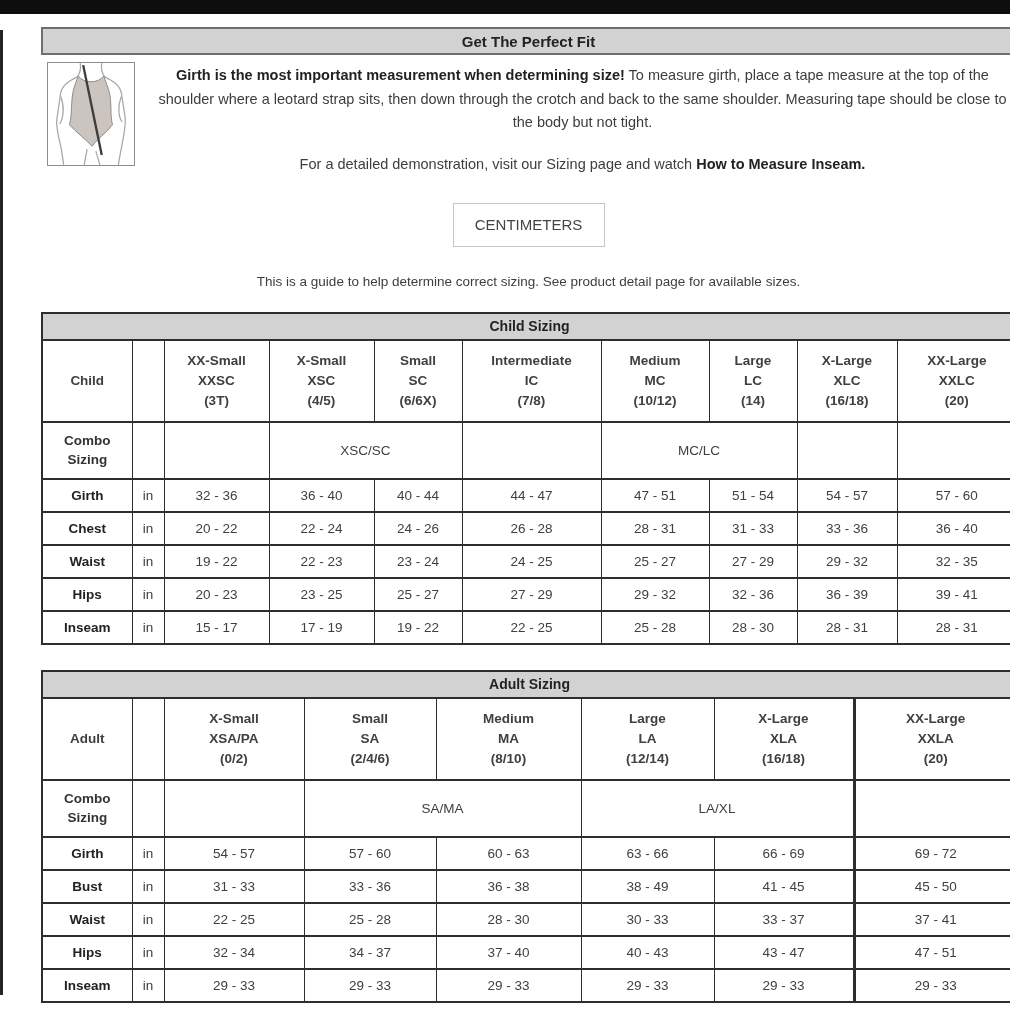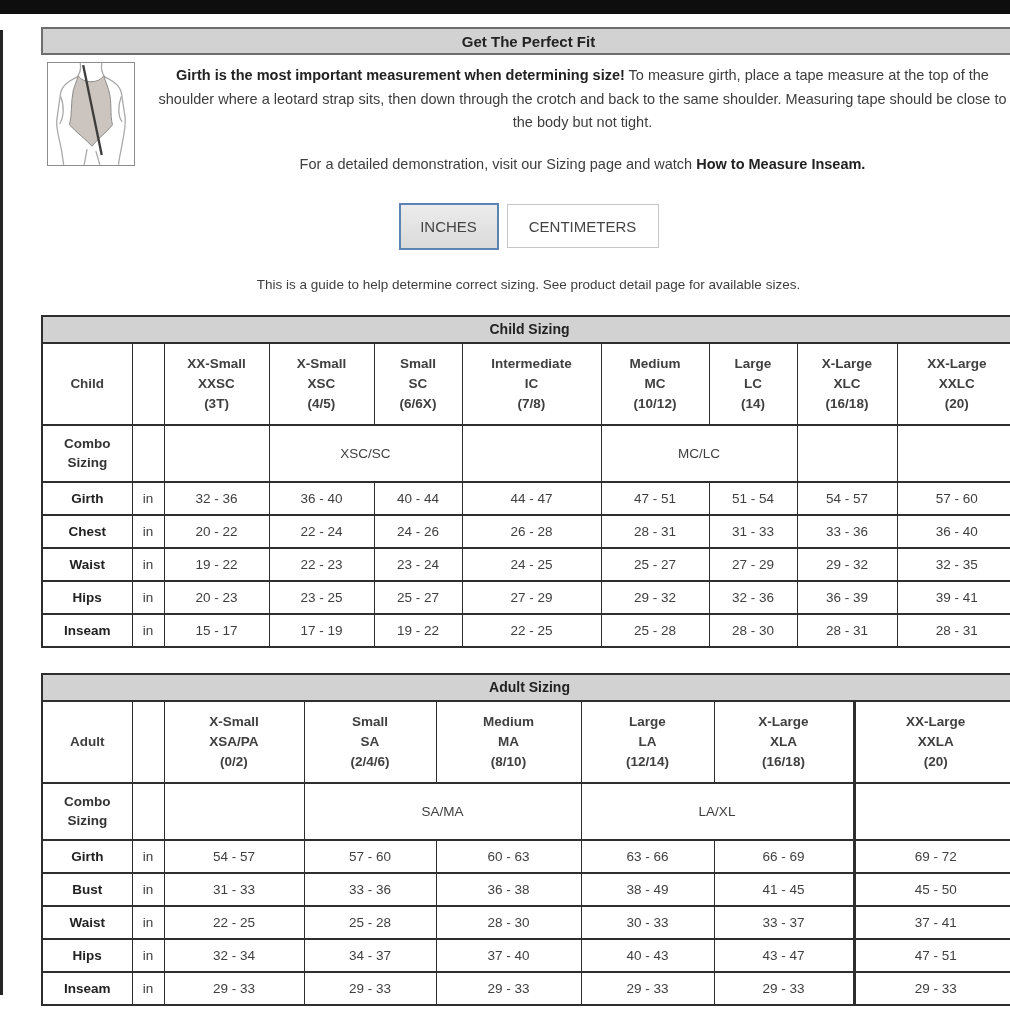--- a/index.html
+++ b/index.html
@@ -73,21 +73,20 @@
         <line x1="36" y1="2" x2="55" y2="94" stroke="#3d3d3d" stroke-width="2.4"></line>
       </svg>
     </div>
     <div class="intro-col">
       <p class="intro-text"><b>Girth is the most important measurement when determining size!</b><span> To measure girth, place a tape measure at the top of the shoulder where a leotard strap sits, then down through the crotch and back to the same shoulder. Measuring tape should be close to the body but not tight.</span></p>
       <div class="demo-line"><span>For a detailed demonstration, visit our Sizing page and watch </span><b>How to Measure Inseam.</b></div>
     </div>
   </div>
 
   <div class="unit-toggle">
-    <button class="unit-btn selected">INCHES</button>
     <button class="unit-btn unselected">CENTIMETERS</button>
   </div>
 
   <div class="guide-note">This is a guide to help determine correct sizing. See product detail page for available sizes.</div>
 
   <table id="child-table">
     <colgroup>
       <col style="width:90px">
         <col style="width:32px">
         <col style="width:105px">

